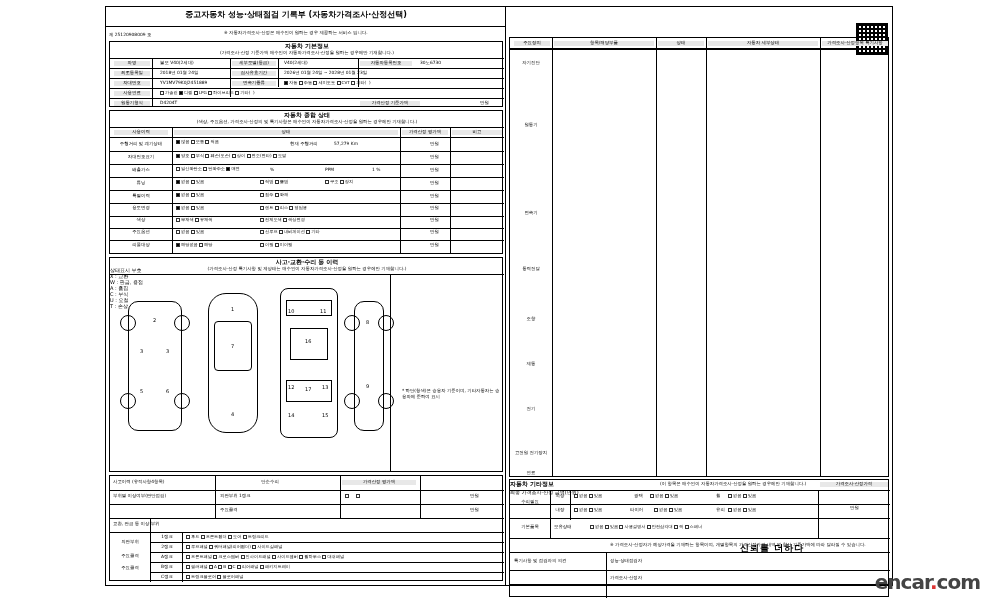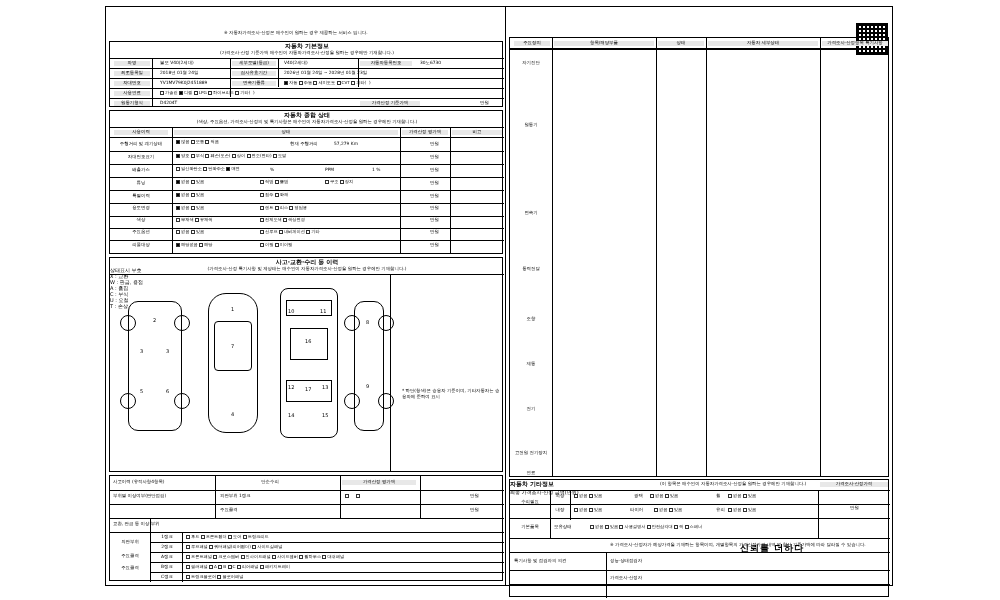--- a/index.html
+++ b/index.html
@@ -34,20 +34,24 @@
 </style>
 </head>
 <body>
 
 <div id="sheet">
 
   <div class="frame">
 
     <div class="lft">
 
+      <div class="bx" style="left:0;top:0;width:400px;height:20px;border:0;border-bottom:1px solid #000;">
+        <div class="t ttl ctr" style="left:40px;top:4px;width:300px;text-align:center;">중고자동차 성능·상태점검 기록부 (자동차가격조사·산정선택)</div>
+        <div class="t" style="left:3px;top:26px;">제 25120908009 호</div>
+      </div>
       <div class="t" style="left:118px;top:24px;">※ 자동차가격조사·산정은 매수인이 원하는 경우 제공하는 서비스 입니다.</div>
 
       <div class="bx" style="left:3px;top:34px;width:394px;height:66px;">
         <div class="t6 ctr" style="left:0;top:1px;width:394px;text-align:center;">자동차 기본정보</div>
         <div class="t ctr" style="left:0;top:9px;width:394px;text-align:center;">(가격조사·산정 기준가액 매수인이 자동차가격조사·산정을 원하는 경우에만 기재합니다.)</div>
         <div class="hl" style="left:0;top:16px;width:394px;"></div>
 
         <div class="hl" style="left:0;top:26px;width:394px;"></div>
         <div class="hl" style="left:0;top:36px;width:394px;"></div>
         <div class="hl" style="left:0;top:46px;width:394px;"></div>
@@ -343,13 +347,14 @@
         <div class="vl" style="left:96px;top:72px;height:46px;"></div>
         <div class="t" style="left:4px;top:79px;">특기사항 및 점검자의 의견</div>
         <div class="t" style="left:100px;top:79px;">성능·상태점검자</div>
         <div class="t" style="left:100px;top:96px;">가격조사·산정자</div>
         <div class="sig" style="left:230px;top:62px;">신뢰를 더하다</div>
       </div>
     </div>
 
   </div>
 
+  <div class="encar">encar<span class="dot">.</span>com</div>
 </div>
 
 </body></html>

